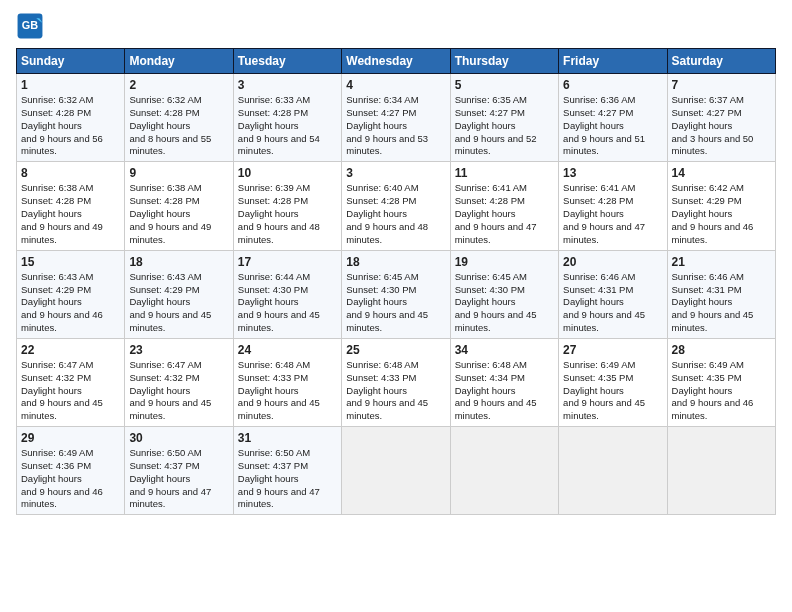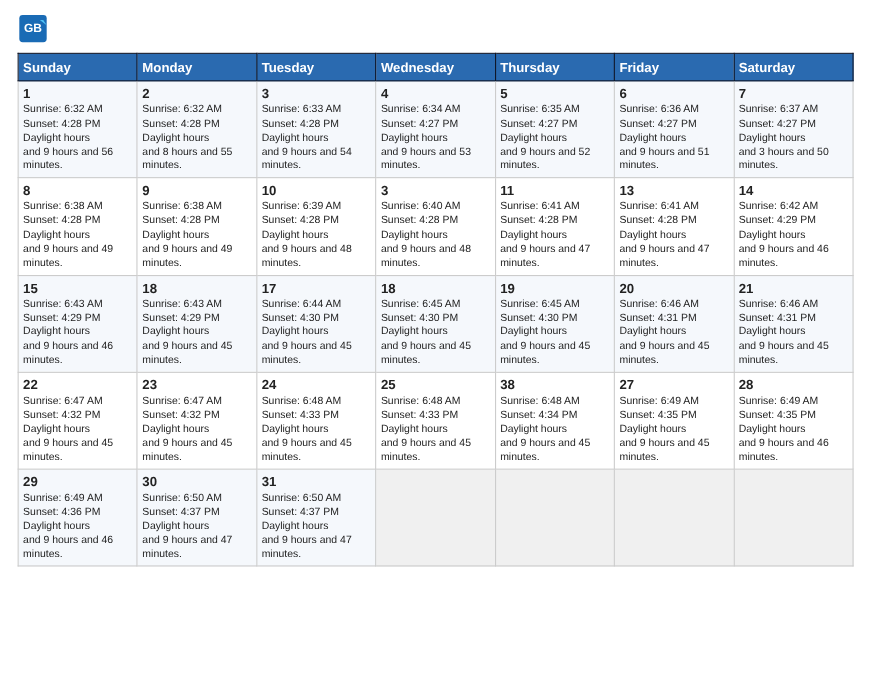--- a/index.html
+++ b/index.html
@@ -301,21 +301,21 @@
           <span>and 9 hours and 45 minutes.</span>
         </td>
           <td>
           <span class="day-num">25</span>
           <span>Sunrise: 6:48 AM</span><br>
           <span>Sunset: 4:33 PM</span><br>
           <span>Daylight hours</span><br>
           <span>and 9 hours and 45 minutes.</span>
         </td>
           <td>
-          <span class="day-num">38</span>
+          <span class="day-num">34</span>
           <span>Sunrise: 6:48 AM</span><br>
           <span>Sunset: 4:34 PM</span><br>
           <span>Daylight hours</span><br>
           <span>and 9 hours and 45 minutes.</span>
         </td>
           <td>
           <span class="day-num">27</span>
           <span>Sunrise: 6:49 AM</span><br>
           <span>Sunset: 4:35 PM</span><br>
           <span>Daylight hours</span><br>

